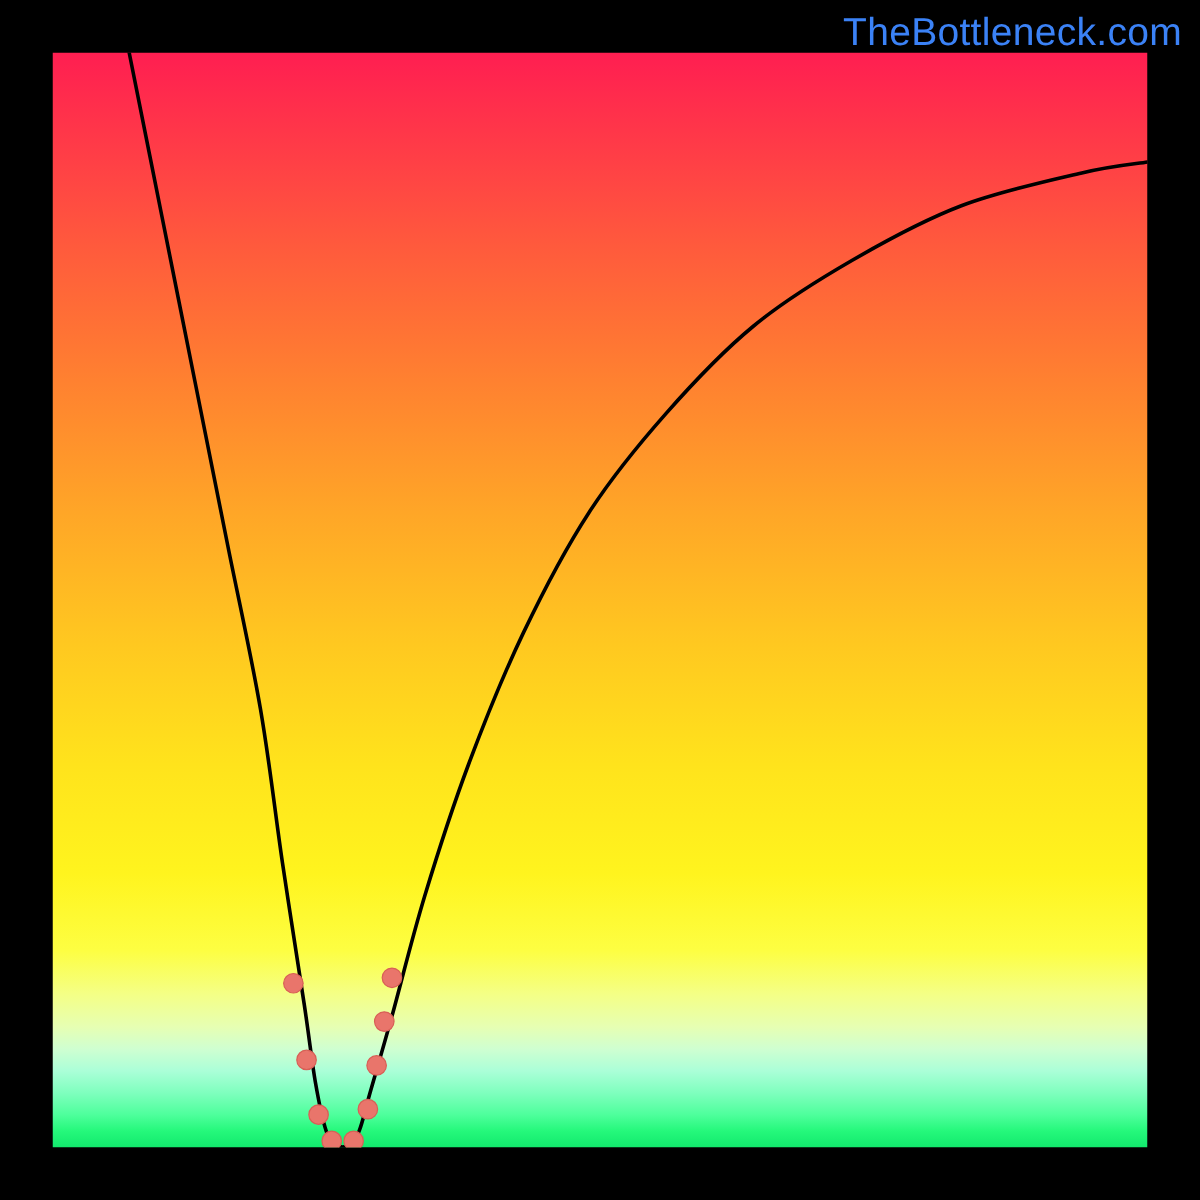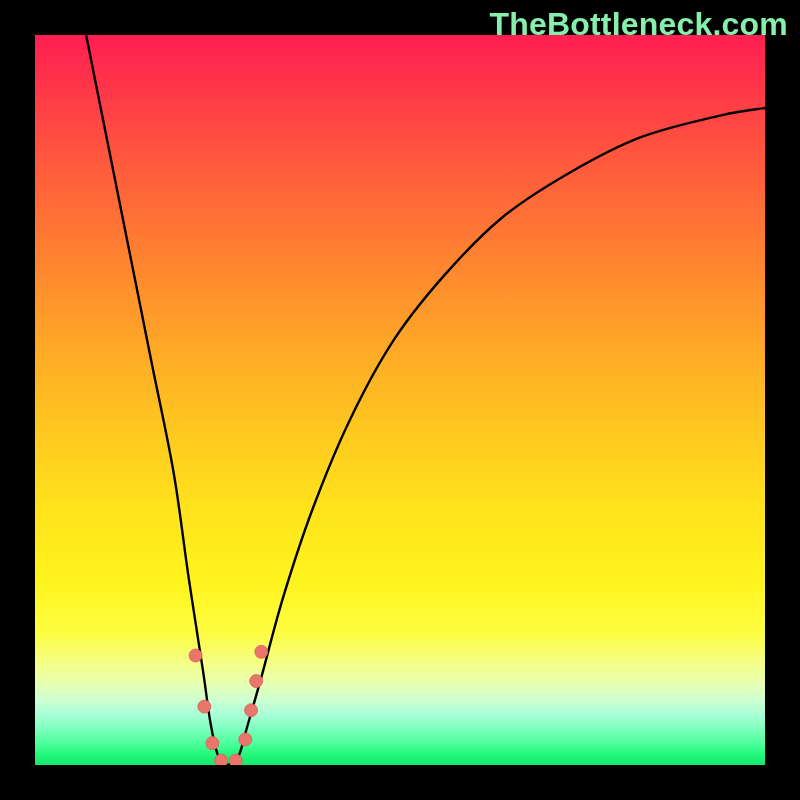--- a/index.html
+++ b/index.html
@@ -50,23 +50,23 @@
       #7FFFBE 95%,
       #4EFF9C 97%,
       #25F87B 98.5%,
       #12E96D 100%
     );
   }
   .watermark {
     position: absolute;
     top: 6px;
     right: 12px;
-    color: #86efac;
-    font-size: 32px;
-    font-weight: 700;
+    color: #3b82f6;
+    font-size: 26px;
+    font-weight: 400;
     letter-spacing: 0.2px;
     user-select: none;
   }
   svg.curve {
     position: absolute;
     left: 0;
     top: 0;
     width: 730px;
     height: 730px;
     overflow: visible;

